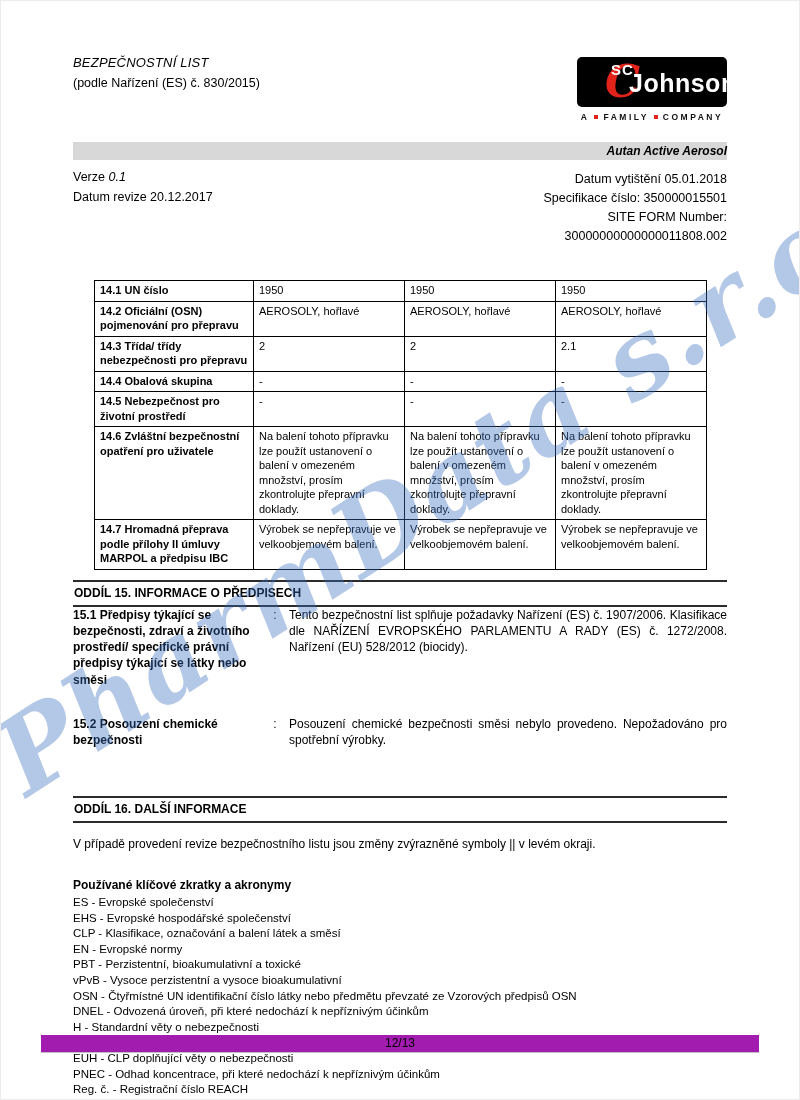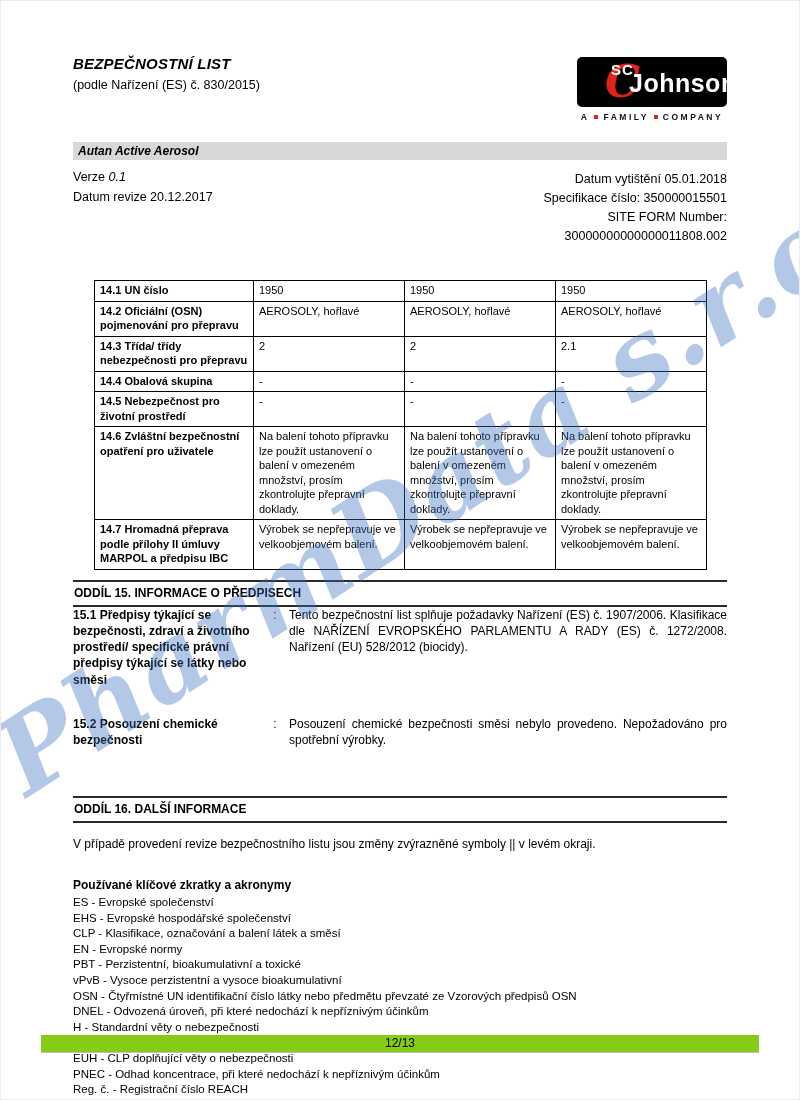--- a/index.html
+++ b/index.html
@@ -3,40 +3,40 @@
 <meta charset="utf-8">
 <style>
   html,body{margin:0;padding:0;background:#ffffff;}
   .page{
     position:relative;width:800px;height:1100px;background:#fff;
     font-family:"Liberation Sans", sans-serif;color:#000;overflow:hidden;
     box-sizing:border-box;border:1px solid #ececec;
   }
   
   .header-row{display:flex;justify-content:space-between;align-items:flex-start;padding:54px 72px 0 72px;}
-  .doc-title{font-size:15px;font-weight:bold;font-style:italic;letter-spacing:.2px;}
+  .doc-title{font-size:13px;font-weight:normal;font-style:italic;letter-spacing:.2px;}
   .doc-subtitle{font-size:12.5px;margin-top:6px;}
   .logo{width:150px;text-align:center;margin-top:2px;}
   .logo-box{
     position:relative;background:#000;border-radius:5px;height:50px;width:150px;
     box-sizing:border-box;overflow:hidden;
   }
   .logo-sc{position:absolute;left:34px;top:4px;color:#fff;font-size:15px;font-weight:bold;letter-spacing:1px;}
   .logo-c{
     position:absolute;left:28px;top:2px;color:#e2231a;font-size:44px;font-weight:bold;
     font-family:"DejaVu Serif",serif;font-style:italic;line-height:46px;
   }
   .logo-name{position:absolute;left:52px;top:12px;color:#fff;font-size:25px;font-weight:bold;letter-spacing:.5px;}
   .logo-tagline{display:flex;align-items:center;justify-content:center;gap:5px;margin-top:5px;}
   .logo-tagline span.word{font-size:8.5px;font-weight:bold;letter-spacing:2.5px;color:#111;}
   .logo-tagline .sq{width:4px;height:4px;background:#e2231a;display:inline-block;}
   
   .product-bar{
     margin:20px 72px 0 72px;background:#d8d8d8;height:18px;line-height:18px;
-    font-size:12px;font-weight:bold;font-style:italic;padding-left:5px;
+    font-size:12px;font-weight:bold;font-style:italic;padding-left:5px;text-align:right;
   }
   
   .meta-row{display:flex;justify-content:space-between;margin:10px 72px 12px 72px;font-size:12.5px;}
   .meta-left div{margin-bottom:6px;}
   .meta-right{text-align:right;line-height:19px;}
   .italic{font-style:italic;}
   
   .table-wrap{margin:34px 0 0 93px;}
   table.ttable{border-collapse:collapse;width:598px;font-size:11px;table-layout:fixed;}
   table.ttable td{border:1px solid #000;padding:2px 5px 3px 5px;vertical-align:top;line-height:1.32;}
@@ -52,21 +52,21 @@
   .reg-label{width:188px;font-weight:bold;flex:none;}
   .reg-colon{width:28px;flex:none;text-align:center;}
   .reg-text{flex:1;text-align:justify;}
   .reg-row.second{margin-top:28px;}
   
   .sec16-intro{margin:14px 72px 0 72px;font-size:12px;}
   .abbrev-heading{margin:27px 72px 0 72px;font-size:12px;font-weight:bold;}
   .abbrev-list{margin:3px 72px 16px 72px;font-size:11.5px;line-height:15.6px;}
   
   .footer-bar{
-    position:absolute;left:40px;right:40px;top:1034px;height:17px;background:#84cc16;
+    position:absolute;left:40px;right:40px;top:1034px;height:17px;background:#a21caf;
     text-align:center;font-size:12px;line-height:17px;border-bottom:1px solid #c0c0c0;
   }
   
   .watermark{
     position:absolute;left:-70px;top:448px;width:940px;text-align:center;
     transform:rotate(-33deg);
     font-family:"DejaVu Serif",serif;font-style:italic;font-weight:bold;
     font-size:105px;color:#3a6ec2;opacity:.38;white-space:nowrap;
     pointer-events:none;z-index:5;letter-spacing:2px;
   }

